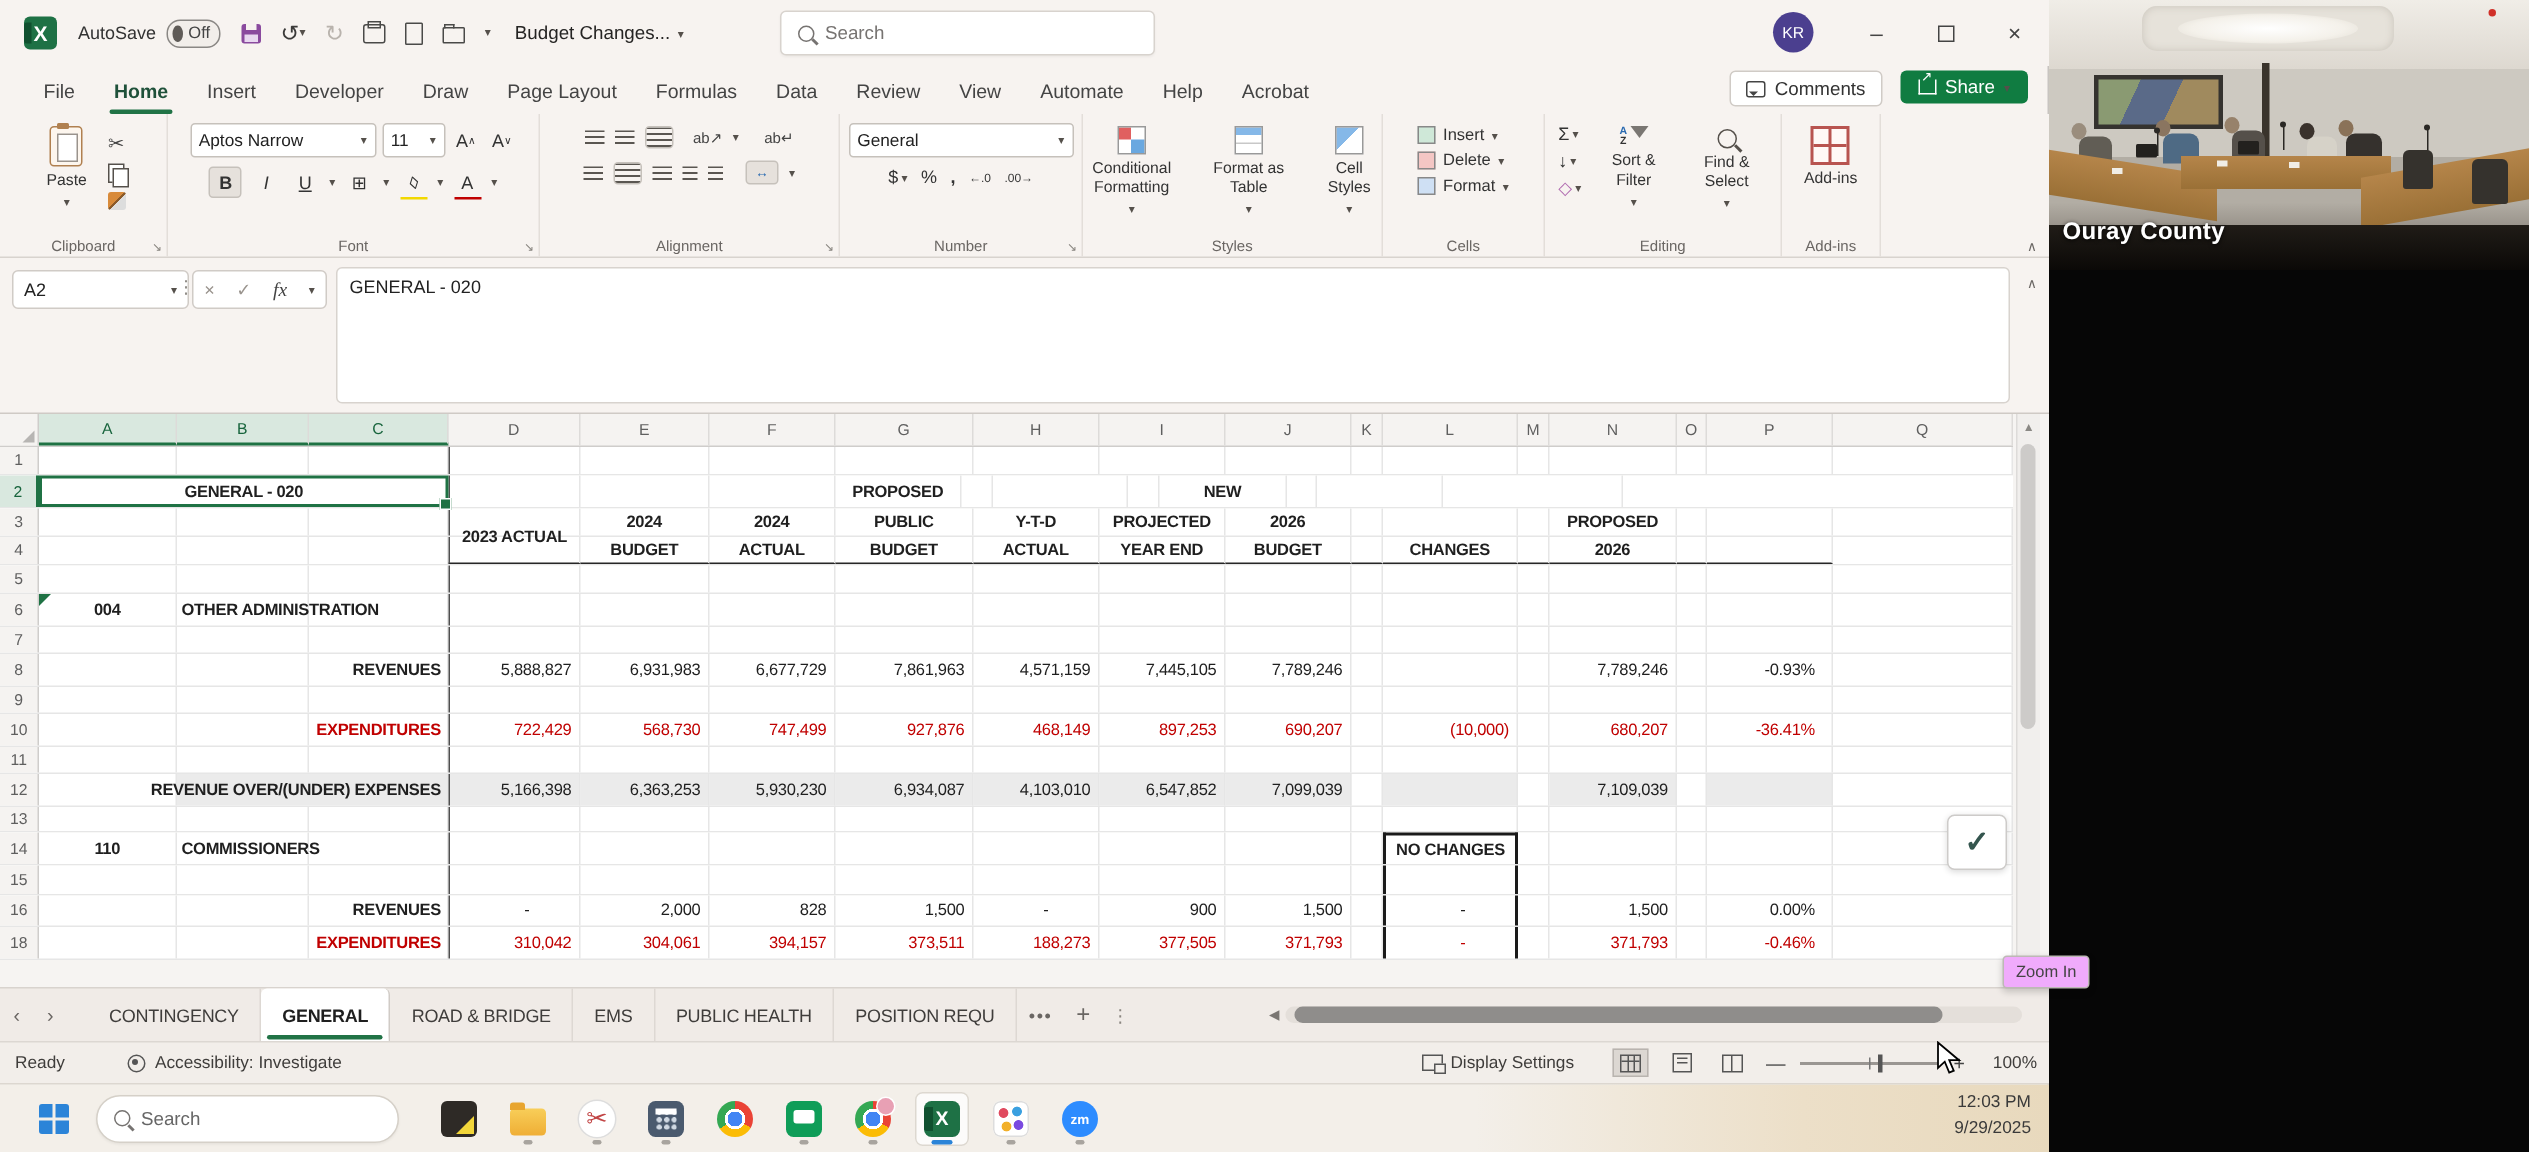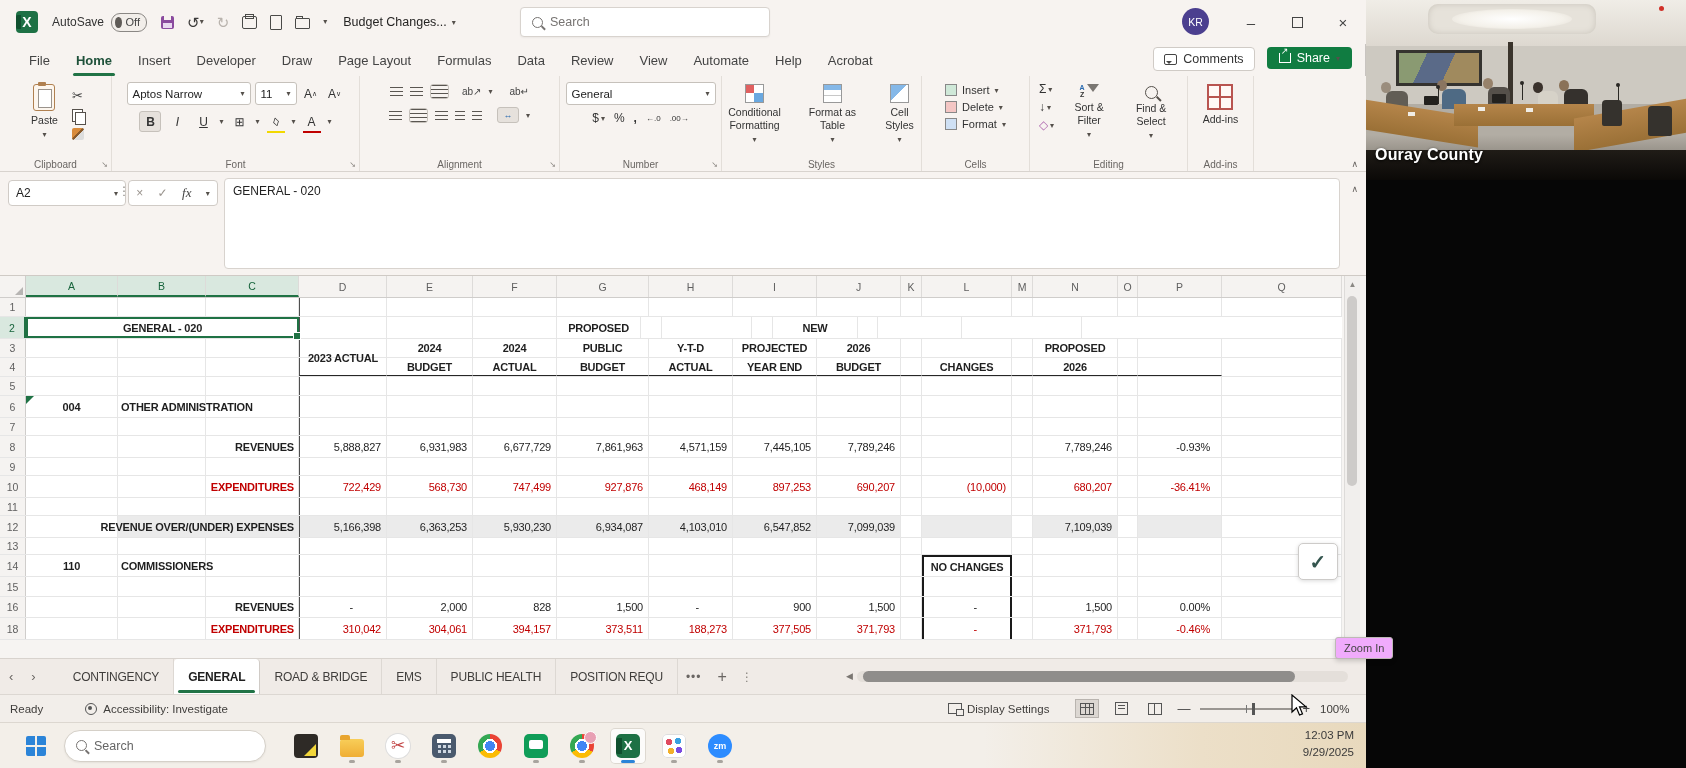--- a/index.html
+++ b/index.html
@@ -156,21 +156,21 @@
   .ds-ico::after{content:"";position:absolute;right:-3px;bottom:-3px;width:6px;height:5px;background:#f2eeea;border:1px solid #555;}
   .vicon{width:22px;height:17px;border:1px solid transparent;display:flex;align-items:center;justify-content:center;}
   .vicon.active{background:#dcd7d2;border-color:#b9b4af;}
   .vg1{width:12px;height:10px;border:1px solid #555;background:linear-gradient(#555,#555) 0 3px/12px 1px no-repeat,linear-gradient(#555,#555) 4px 0/1px 10px no-repeat,linear-gradient(#555,#555) 8px 0/1px 10px no-repeat;}
   .vg2{width:11px;height:11px;border:1px solid #555;background:linear-gradient(#555,#555) 2px 2px/7px 1px no-repeat,linear-gradient(#555,#555) 2px 5px/7px 1px no-repeat;}
   .vg3{width:12px;height:10px;border:1px solid #555;background:linear-gradient(#555,#555) 5px 0/1px 10px no-repeat;}
   .zminus,.zplus{font-size:13px;color:#444;}
   .ztrack{width:92px;height:2px;background:#9a9692;position:relative;}
   .zhandle{position:absolute;left:52px;top:-5px;width:3px;height:12px;background:#555;}
   .znotch{position:absolute;left:46px;top:-3px;width:1px;height:8px;background:#777;}
-  .zpct{width:38px;}
+  .zpct{width:38px;text-align:right;}
 
   
   #taskbar{position:absolute;left:0;top:722px;width:1366px;height:46px;background:linear-gradient(90deg,#f3efe9 0 72%,#ecdfc8 88%,#e8d9bd 100%);border-top:1px solid #dcd7d0;box-sizing:border-box;display:flex;align-items:center;}
   .start{width:20px;height:20px;margin-left:26px;background:#2b84d8;position:relative;border-radius:2px;}
   .start::before{content:"";position:absolute;left:0;top:9px;width:20px;height:2px;background:#f3efe9;}
   .start::after{content:"";position:absolute;left:9px;top:0;width:2px;height:20px;background:#f3efe9;}
   .tb-search{width:200px;height:30px;margin-left:18px;background:#fff;border:1px solid #d5d0c8;border-radius:16px;display:flex;align-items:center;font-size:12.5px;color:#666;box-shadow:0 1px 2px rgba(0,0,0,.06);}
   #task-icons{display:flex;align-items:center;gap:10px;margin-left:22px;}
   .taskbtn{width:36px;height:36px;border-radius:5px;display:flex;align-items:center;justify-content:center;position:relative;}
   .taskbtn.active{background:rgba(255,255,255,.75);box-shadow:inset 0 0 0 1px #ddd8d0;}

